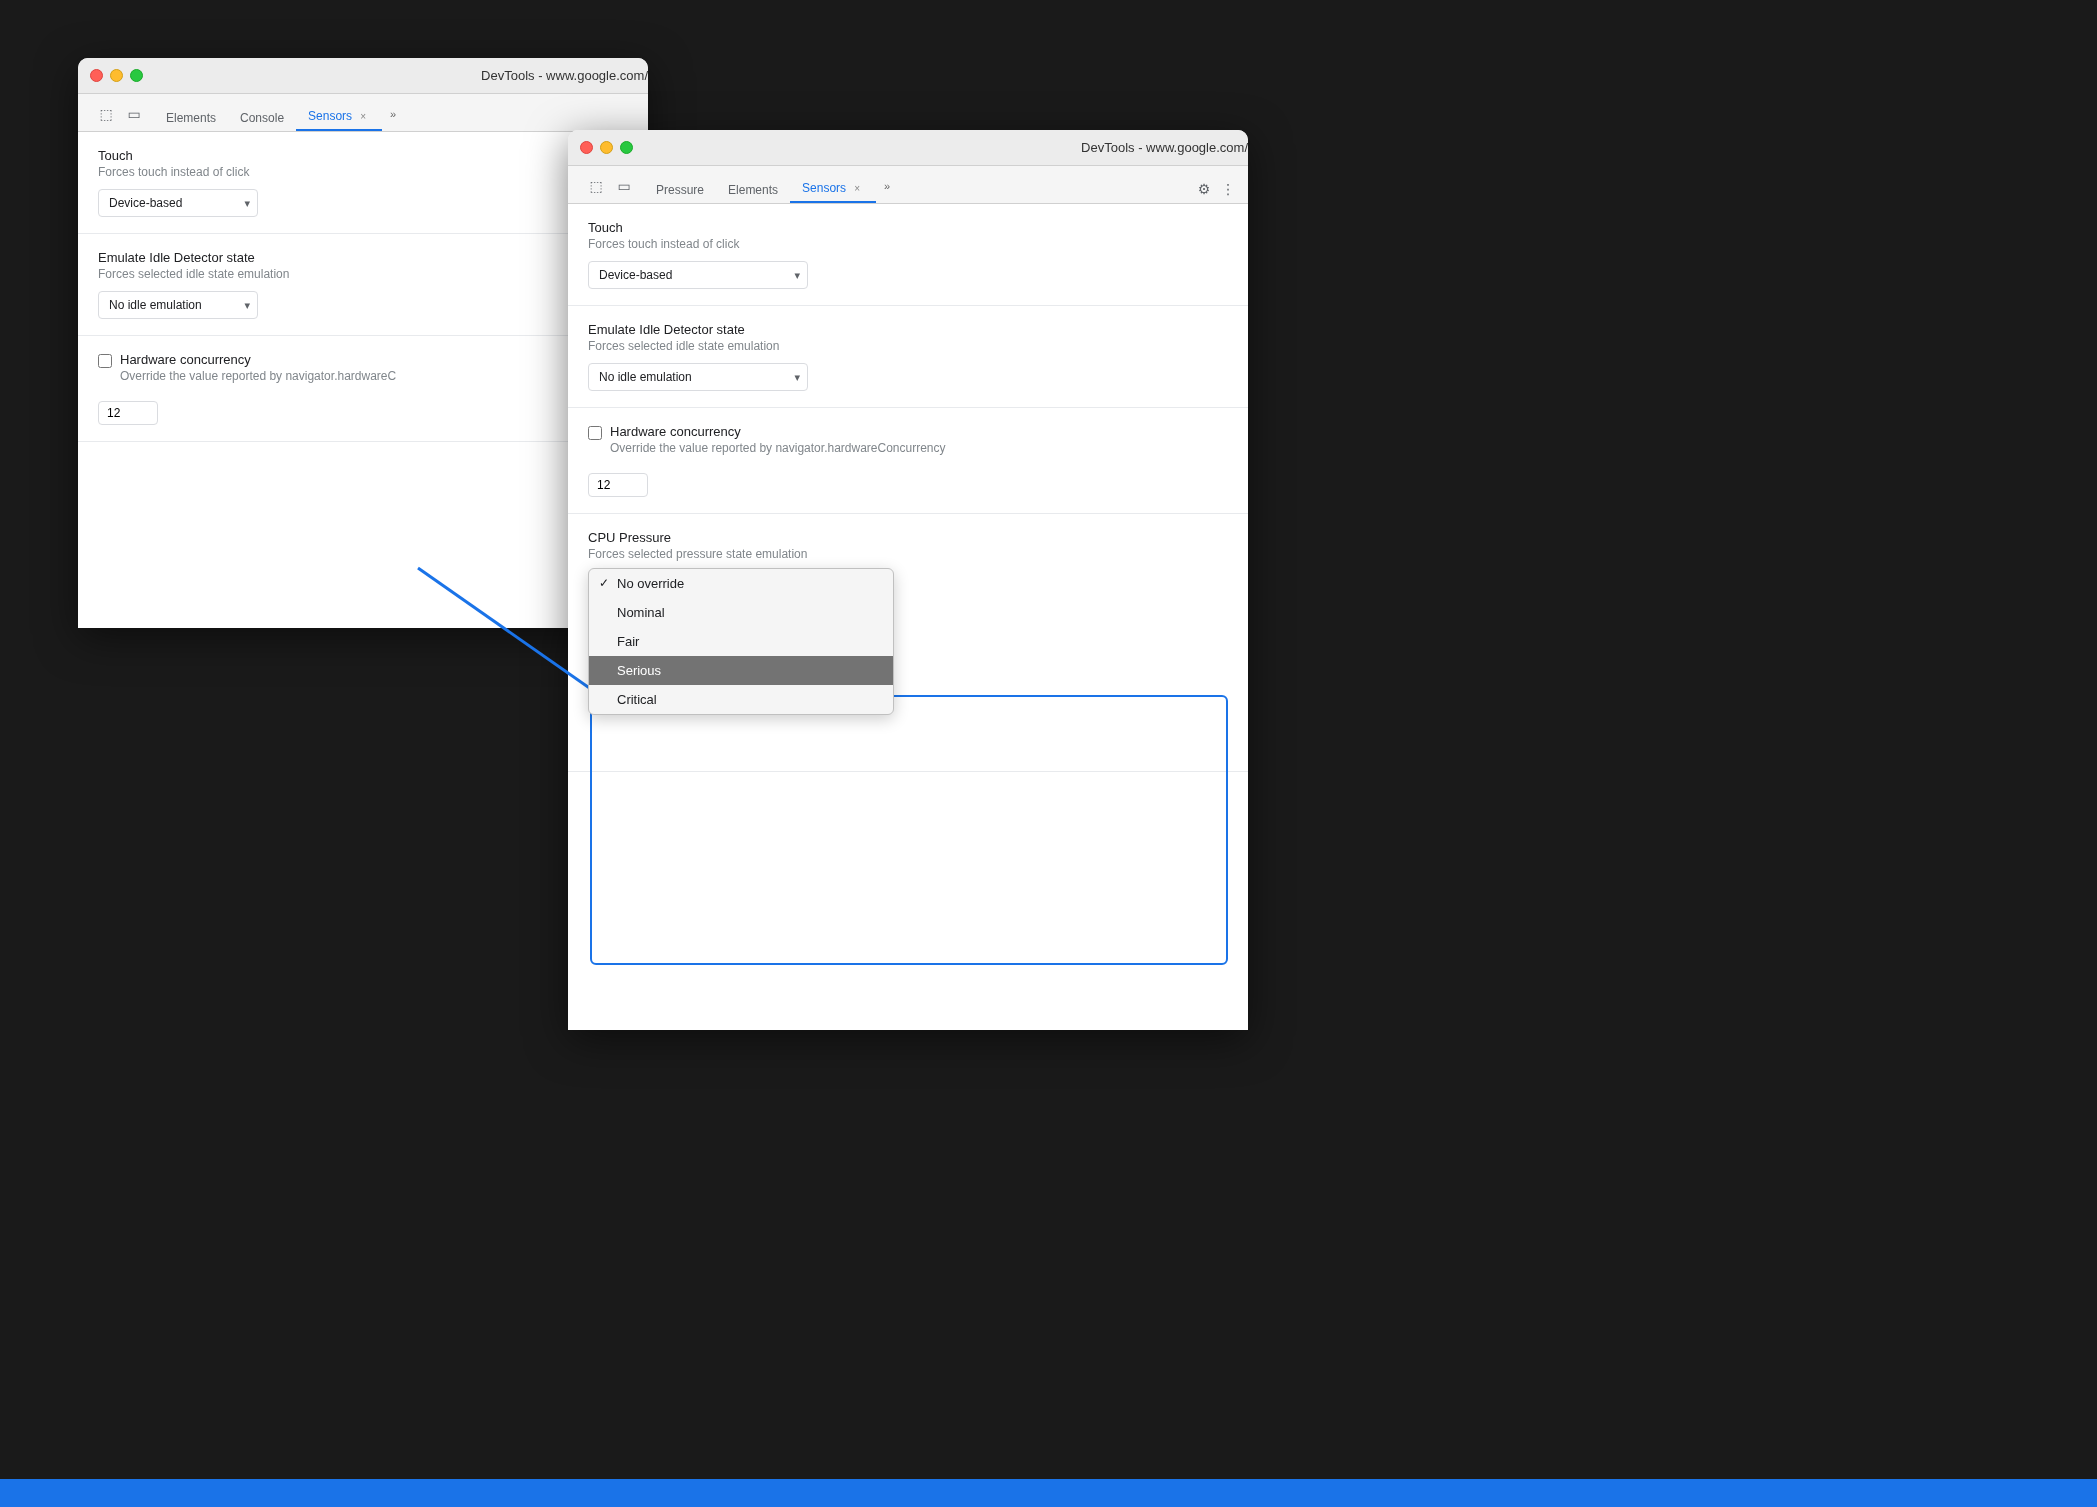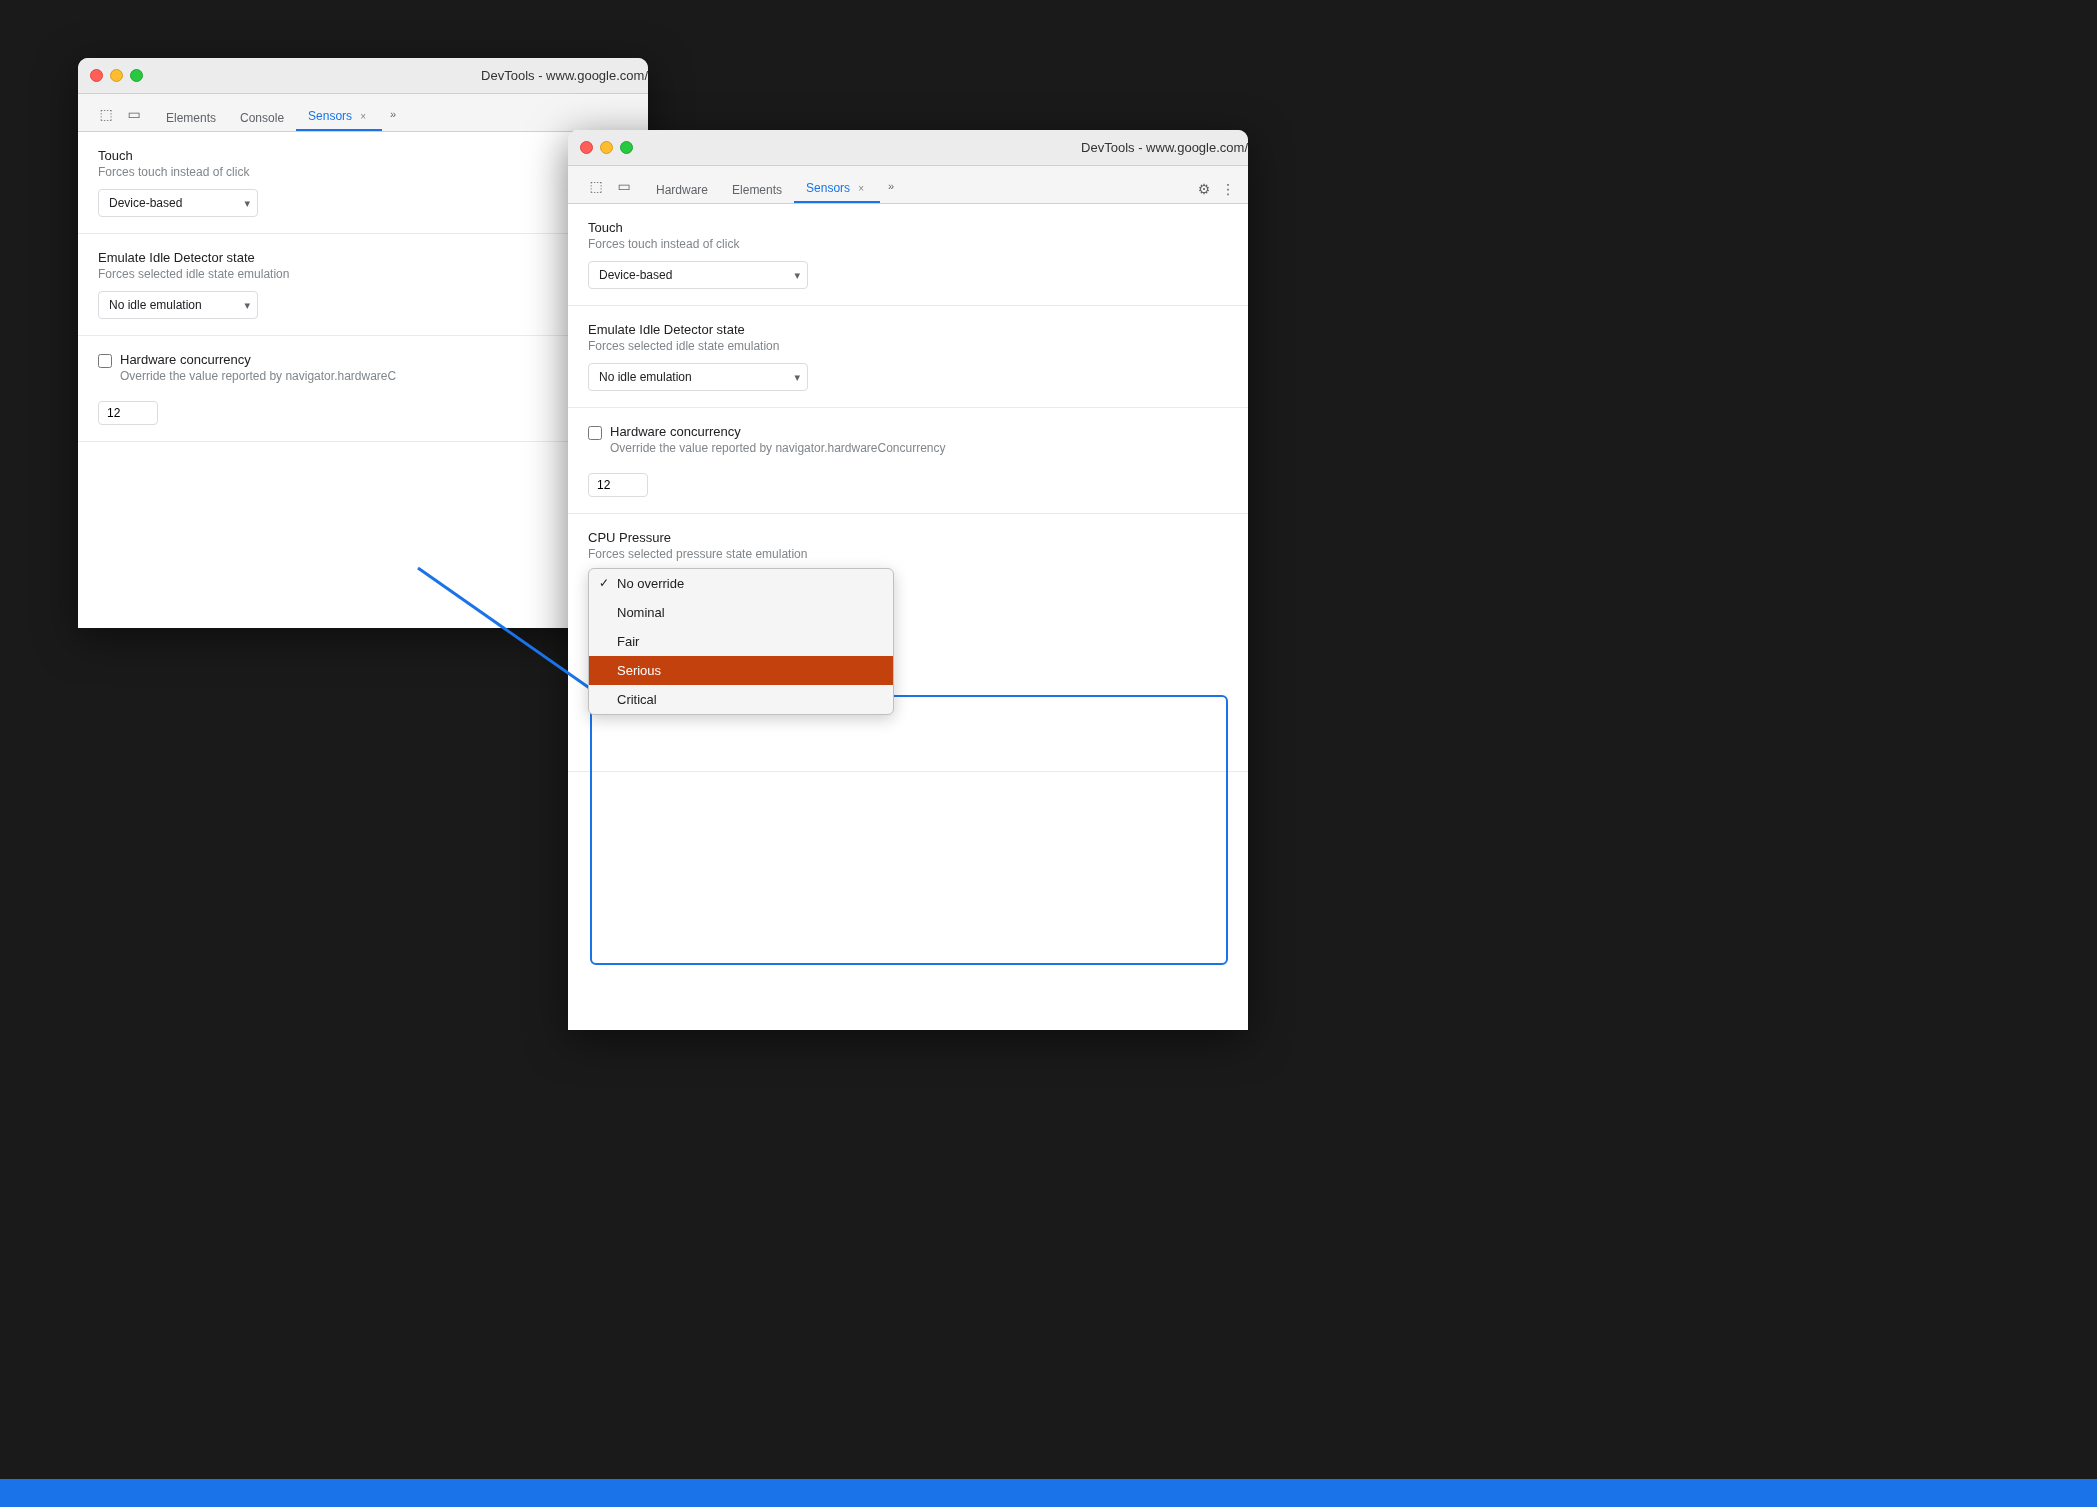--- a/index.html
+++ b/index.html
@@ -202,21 +202,21 @@
       z-index: 100;
     }
     .cpu-dropdown-item {
       padding: 7px 16px 7px 28px;
       font-size: 13px;
       color: #202124;
       cursor: pointer;
       position: relative;
     }
     .cpu-dropdown-item.selected {
-      background: #c2410c;
+      background: #737373;
       color: white;
     }
     .cpu-dropdown-item.checked::before {
       content: '✓';
       position: absolute;
       left: 10px;
       font-size: 12px;
     }
 
     
@@ -338,21 +338,21 @@
     <span class="titlebar-title">DevTools - www.google.com/</span>
   </div>
 
   <div class="tabbar">
     <div class="toolbar-icons">
       <div class="toolbar-icon">⬚</div>
       <div class="toolbar-icon">▭</div>
     </div>
     <div class="tabbar-left">
       <div class="tab-item">
-        <span>Hardware</span>
+        <span>Pressure</span>
       </div>
       <div class="tab-item">
         <span>Elements</span>
       </div>
       <div class="tab-item active">
         <span>Sensors</span>
         <div class="tab-close">×</div>
       </div>
       <div class="tab-more">»</div>
     </div>

